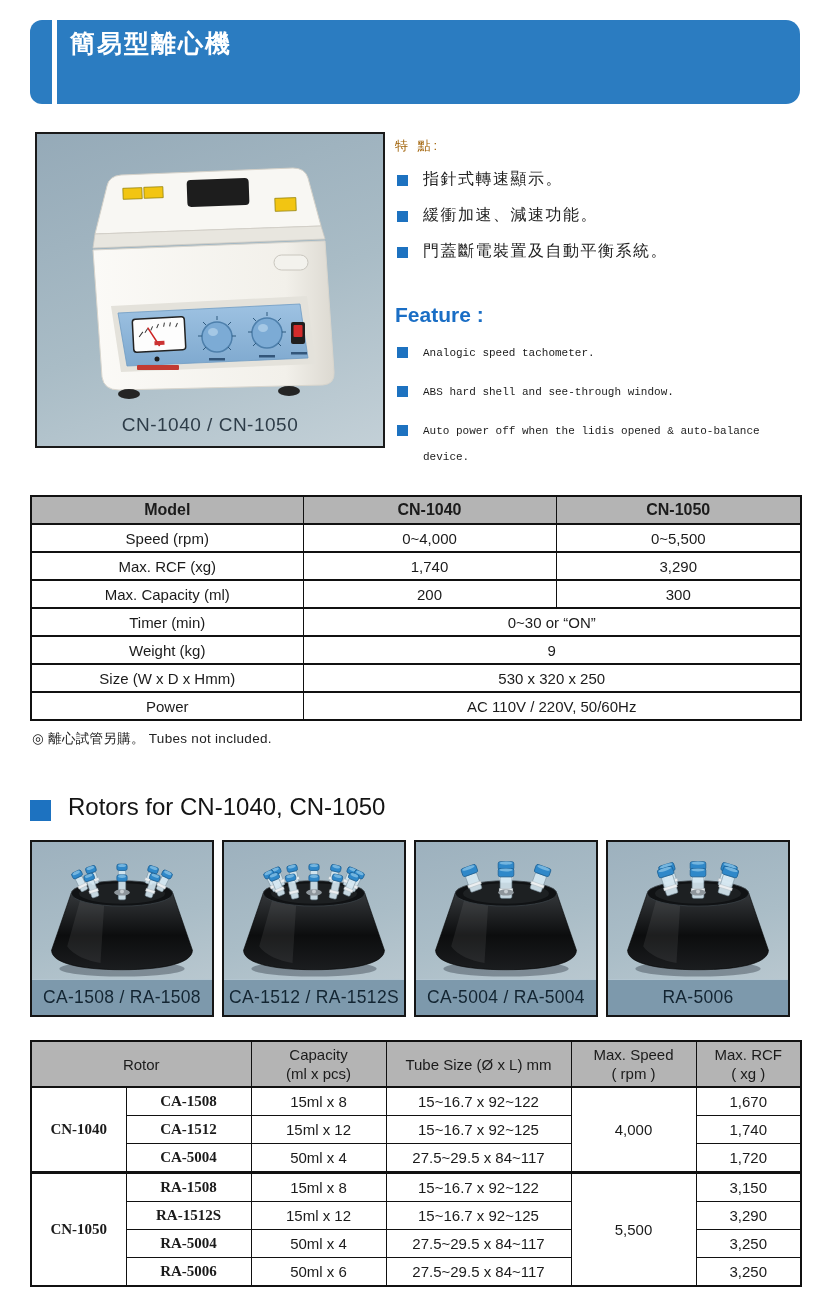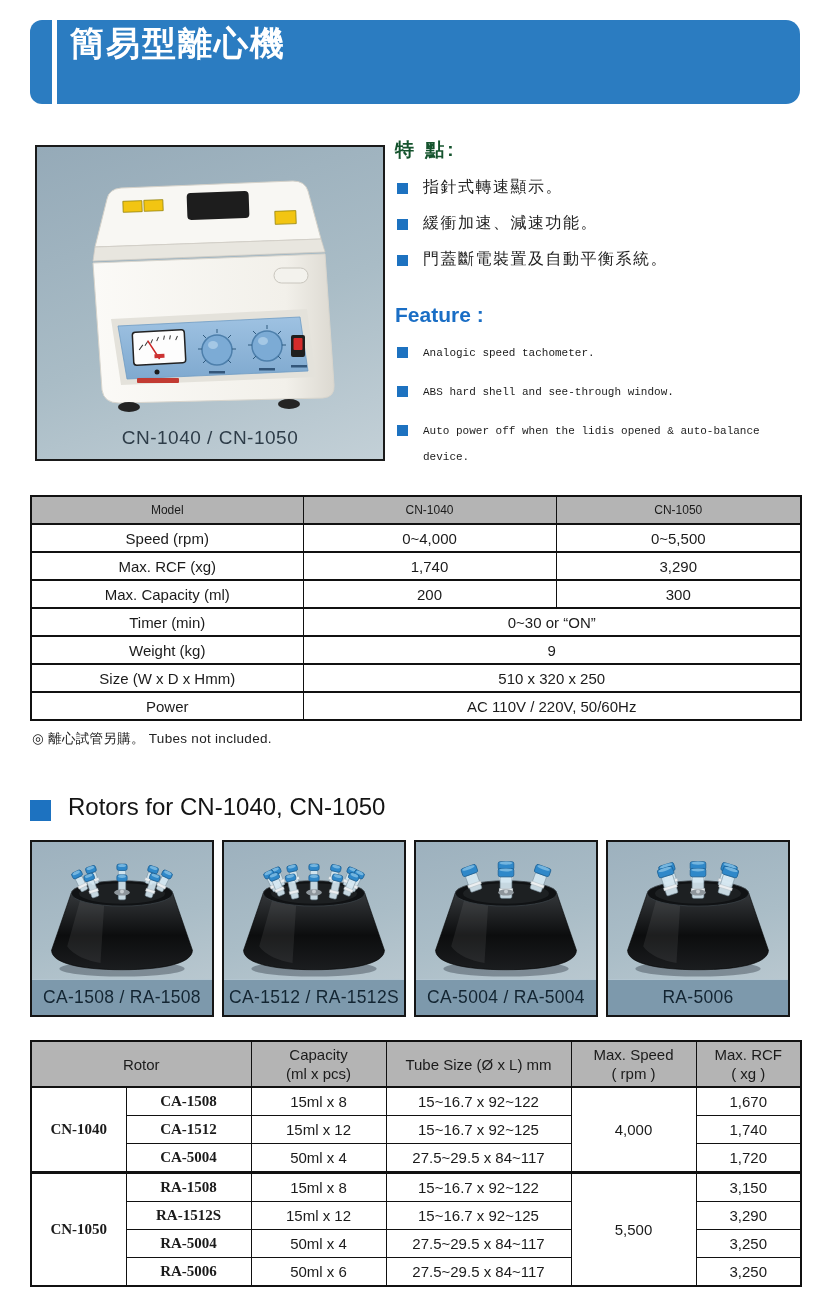--- a/index.html
+++ b/index.html
@@ -12,53 +12,53 @@
   #header{position:absolute;left:30px;top:20px;width:770px;height:84px;}
   #header .accent{
     position:absolute;left:0;top:0;width:22px;height:84px;
     background:var(--accent_blue,#2b7cc1);border-radius:12px 0 0 12px;
   }
   #header .bar{
     position:absolute;left:27px;top:0;width:743px;height:84px;
     background:var(--accent_blue,#2b7cc1);border-radius:0 14px 14px 0;
     color:#fff;padding:7px 0 0 13px;box-sizing:border-box;
   }
-  #header .zh{font-size:34px;font-weight:700;letter-spacing:2px;line-height:33px;}
+  #header .zh{font-size:25px;font-weight:700;letter-spacing:2px;line-height:33px;}
   #header .en{font-size:27px;font-weight:600;line-height:34px;}
   
   #product-figure{
-    position:absolute;left:35px;top:145px;width:350px;height:316px;
+    position:absolute;left:35px;top:132px;width:350px;height:316px;
     border:2px solid #1a1a1a;box-sizing:border-box;
     background:linear-gradient(160deg,#95aab8 0%,#a9bcc6 55%,#c3d0d7 100%);
   }
   #product-figure svg{position:absolute;left:0;top:4px;}
   #product-caption{
     position:absolute;left:0;bottom:10px;width:100%;text-align:center;
     font-size:19px;color:#2e3d49;letter-spacing:.5px;
   }
   
   .feat-block{position:absolute;left:395px;width:400px;}
   #features-zh{top:137px;}
   #features-en{top:303px;}
-  .feat-title-zh{font-size:19px;font-weight:700;color:#14532d;letter-spacing:3px;}
+  .feat-title-zh{font-size:13px;font-weight:400;color:#a16207;letter-spacing:3px;}
   .feat-title-en{font-size:21px;font-weight:600;color:#1a6ec5;}
   .feat-list{list-style:none;margin:13px 0 0 0;padding:0;width:375px;}
   .feat-list li{display:flex;align-items:flex-start;margin-bottom:13px;line-height:26px;font-family:Liberation Mono, monospace;}
   #features-zh .feat-list li{font-size:16px;letter-spacing:1.5px;color:#222;margin-bottom:11px;line-height:25px;}
   #features-en .feat-list li{font-size:11px;color:#1b1b1b;}
   .sq{flex:0 0 auto;width:11px;height:11px;background:var(--bullet_blue,#1d72c0);
       margin:7px 15px 0 2px;}
   
   table{border-collapse:collapse;table-layout:fixed;}
   #spec-table{position:absolute;left:30px;top:495px;width:770px;border:2px solid #111;}
   #spec-table th,#spec-table td{
     border:1px solid #111;border-top-width:2px;border-bottom-width:2px;
     text-align:center;vertical-align:middle;height:26px;padding:0 4px;font-size:15px;
   }
-  #spec-table th{background:var(--table_header_gray,#b4b4b4);font-weight:400;font-size:12px;}
+  #spec-table th{background:var(--table_header_gray,#b4b4b4);font-weight:700;font-size:16px;}
   #rotor-table{position:absolute;left:30px;top:1040px;width:770px;border:2px solid #111;}
   #rotor-table th,#rotor-table td{
     border:1px solid #111;text-align:center;vertical-align:middle;
     padding:0 3px;font-size:15px;height:27px;
   }
   #rotor-table th{background:var(--table_header_gray,#b4b4b4);font-weight:400;height:44px;line-height:19px;}
   #rotor-table thead th{border-bottom-width:2px;}
   #rotor-table .group2 td{border-top-width:3px;}
   #rotor-table td.rotor-name{font-weight:700;font-family:Liberation Serif, serif;}
   
@@ -233,21 +233,21 @@
   <tr>
     <td>Timer (min)</td>
     <td colspan="2">0~30 or “ON”</td>
   </tr>
   <tr>
     <td>Weight (kg)</td>
     <td colspan="2">9</td>
   </tr>
   <tr>
     <td>Size (W x D x Hmm)</td>
-    <td colspan="2">510 x 320 x 250</td>
+    <td colspan="2">530 x 320 x 250</td>
   </tr>
   <tr>
     <td>Power</td>
     <td colspan="2">AC 110V / 220V, 50/60Hz</td>
   </tr>
 </tbody>
   </table>
 
 <div id="note">◎ 離心試管另購。 Tubes not included.</div>
 

